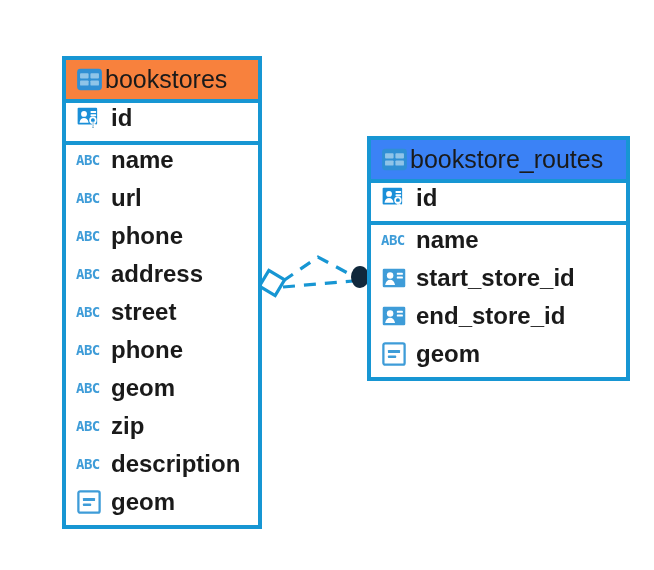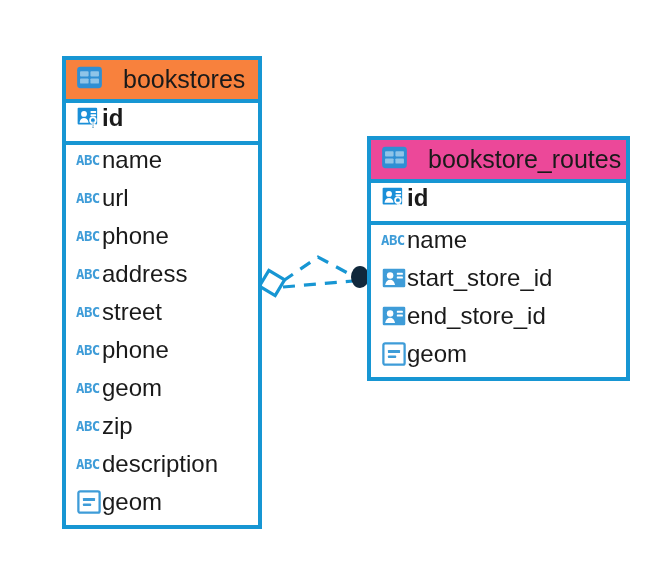--- a/index.html
+++ b/index.html
@@ -37,52 +37,54 @@
   .entity {
     position: absolute;
     z-index: 2;
     background: #ffffff;
     border: 4px solid #1796d3;
     box-sizing: border-box;
   }
 
   .entity-header {
     display: flex;
-    align-items: flex-start;
-    gap: 20px;
+    align-items: center;
+    gap: 2px;
     padding: 4px 10px 5px 10px;
     box-sizing: border-box;
     border-bottom: 4px solid #1796d3;
   }
   .entity-header.accent-orange { background: #f8813d; }
-  .entity-header.accent-gray   { background: #ec4899; }
+  .entity-header.accent-gray   { background: #3b82f6; }
 
   .entity-title {
     font-size: 25px;
     color: #1a1a1a;
     line-height: 30px;
     white-space: nowrap;
   }
 
   .pk-section {
     border-bottom: 4px solid #1796d3;
   }
 
   .field-row {
     display: flex;
     align-items: center;
+    gap: 9px;
     padding: 3px 10px 12px 10px;
     box-sizing: border-box;
     height: 38px;
   }
   .field-name {
     font-size: 24px;
     color: #1a1a1a;
     line-height: 28px;
     white-space: nowrap;
+    font-weight: bold;
   }
   .field-row.is-pk .field-name {
     font-weight: bold;
   }
 
   .field-icon {
     flex: 0 0 auto;
     width: 26px;
     height: 26px;
     display: block;

